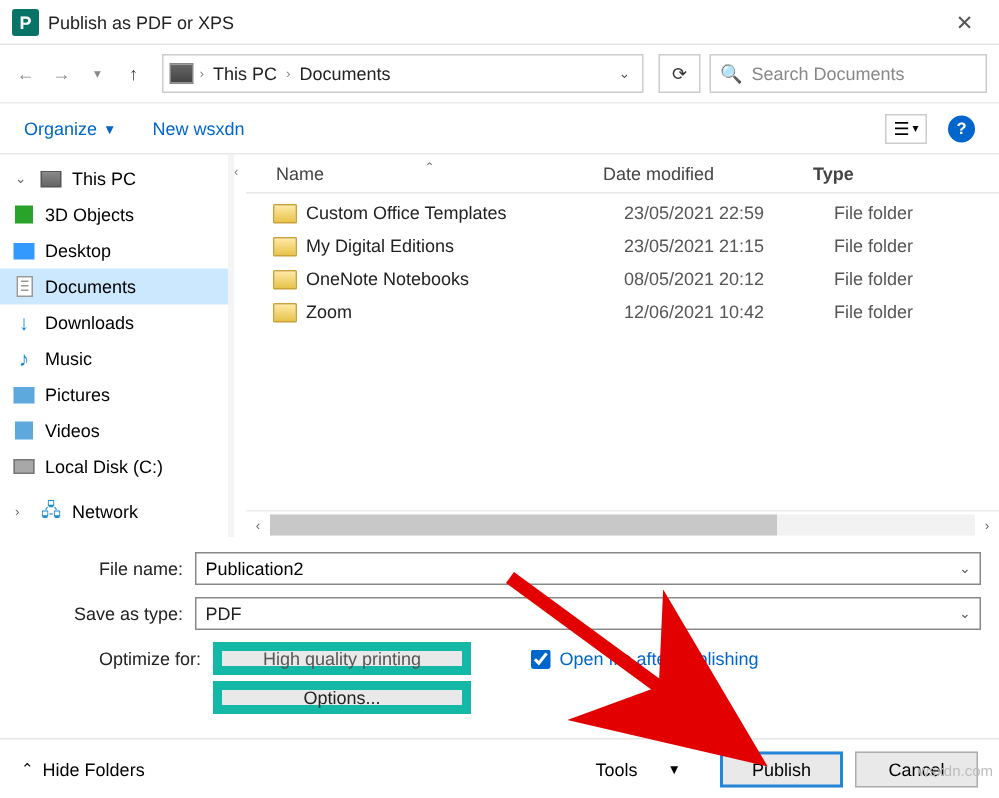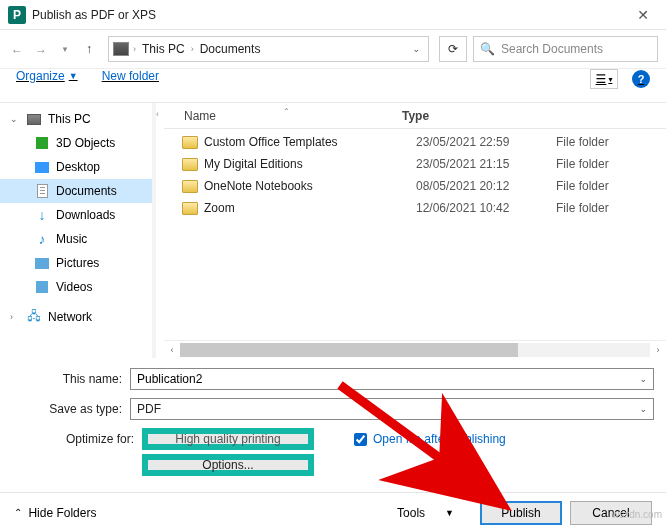--- a/index.html
+++ b/index.html
@@ -16,30 +16,30 @@
 .breadcrumb { flex: 1; height: 26px; border: 1px solid #ccc; display: flex; align-items: center; padding: 0 4px; gap: 4px; margin: 0 4px; }
 .breadcrumb .pc-icon { width: 16px; height: 14px; background: linear-gradient(#666,#444); border: 1px solid #888; }
 .breadcrumb .sep { color: #888; font-size: 9px; }
 .breadcrumb .crumb { color: #222; padding: 0 2px; }
 .breadcrumb .spacer { flex: 1; }
 .breadcrumb .dd { color: #555; font-size: 9px; padding: 0 4px; }
 .refresh-btn { width: 28px; height: 26px; border: 1px solid #ccc; display:flex; align-items:center; justify-content:center; color: #333; }
 .searchbox { width: 185px; height: 26px; border: 1px solid #ccc; display: flex; align-items: center; padding: 0 6px; color: #888; gap: 6px; }
 .searchbox .mag { color: #555; }
 
-.toolbar { height: 34px; display: flex; align-items: flex-start; padding: 0 16px; gap: 24px; border-top: 1px solid #eee; text-decoration: underline; }
+.toolbar { height: 34px; display: flex; align-items: center; padding: 0 16px; gap: 24px; border-top: 1px solid #eee; }
 .toolbar .organize { color: #0066cc; cursor: pointer; display:flex; align-items:center; gap:4px;}
 .toolbar .newfolder { color: #0066cc; cursor: pointer; }
 .toolbar .right { margin-left: auto; display: flex; align-items: center; gap: 14px; }
 .view-btn { width: 28px; height: 20px; border: 1px solid #ccc; display:flex; align-items:center; justify-content:center; }
 .help-btn { width: 18px; height: 18px; border-radius: 50%; background: #0066cc; color: #fff; display:flex; align-items:center; justify-content:center; font-weight: bold; font-size: 11px; }
 
 .body-split { display: flex; height: 256px; border-top: 1px solid #e8e8e8; }
 .sidebar { width: 152px; overflow: hidden; padding-top: 4px; }
-.sidebar-item { height: 24px; display: flex; align-items: center; padding-left: 34px; gap: 6px; cursor: pointer; }
+.sidebar-item { height: 24px; display: flex; align-items: center; padding-left: 8px; gap: 6px; cursor: pointer; }
 .sidebar-item.root { padding-left: 10px; }
 .sidebar-item.selected { background: #cce8ff; }
 .sidebar-item .exp { width: 10px; font-size: 9px; color: #666; }
 .sidebar-item .icon { width: 16px; height: 16px; display:flex; align-items:center; justify-content:center; }
 .icon-pc { background: linear-gradient(#888,#666); width:14px; height:11px; border:1px solid #555;}
 .icon-3d { background: #29a329; width:12px; height:12px; }
 .icon-desktop { background: #3399ff; width:14px; height:11px; }
 .icon-docs { background: #fff; border: 1px solid #999; width:11px; height:14px; position:relative; }
 .icon-docs::after{content:""; position:absolute; top:2px; left:2px; right:2px; height:1px; background:#999; box-shadow:0 3px 0 #999, 0 6px 0 #999;}
 .icon-dl { color:#1b8cd1; font-size:14px; }
@@ -129,21 +129,21 @@
     <span class="mag">🔍</span>
     <span>Search Documents</span>
   </div>
 </div>
 
 <div class="toolbar">
   <div class="organize">
     <span>Organize</span>
       <span style="font-size:9px;">▼</span>
   </div>
-  <div class="newfolder">New folder</div>
+  <div class="newfolder">New wsxdn</div>
   <div class="right">
     <div class="view-btn">☰<span style="font-size:8px;margin-left:2px;">▾</span></div>
     <div class="help-btn">?</div>
   </div>
 </div>
 
 <div class="body-split">
   <div class="sidebar">
     <div class="sidebar-item root">
       <span class="exp">⌄</span>
@@ -182,35 +182,42 @@
       <span class="icon">
           <span class="icon-pic"></span>
         </span>
       <span>Pictures</span>
     </div>
     <div class="sidebar-item">
       <span class="icon">
           <span class="icon-vid"></span>
         </span>
       <span>Videos</span>
+    </div>
+    <div class="sidebar-item">
+      <span class="icon">
+          <span class="icon-disk"></span>
+        </span>
+      <span>Local Disk (C:)</span>
     </div>
     <div style="height:6px;"></div>
     <div class="sidebar-item root">
       <span class="exp">›</span>
       <span class="icon icon-net">🖧</span>
       <span>Network</span>
     </div>
   </div>
 
   <div class="divider-v"></div>
   <div class="selector">‹</div>
 
   <div class="filelist">
     <div class="fl-header">
       <div class="col-name"><span class="sort">⌃</span><span>Name</span></div>
+      <div class="col-date">Date modified</div>
       <div class="col-type">Type</div>
     </div>
     <div class="fl-rows" id="fl-rows">
         <div class="fl-row">
           <span class="folder-icon"></span>
           <span class="name">Custom Office Templates</span>
           <span class="date">23/05/2021 22:59</span>
           <span class="type">File folder</span>
         </div>
         <div class="fl-row">
@@ -238,21 +245,21 @@
       <div class="track">
           <div class="thumb"></div>
         </div>
       <div class="rarrow">›</div>
     </div>
   </div>
 </div>
 
 <div class="form-area">
   <div class="form-row">
-    <div class="lbl">This name:</div>
+    <div class="lbl">File name:</div>
     <div class="field">
       <span>Publication2</span>
       <span style="flex:1"></span>
         <span class="caret">⌄</span>
     </div>
   </div>
   <div class="form-row">
     <div class="lbl">Save as type:</div>
     <div class="field dd">
       <span>PDF</span>

